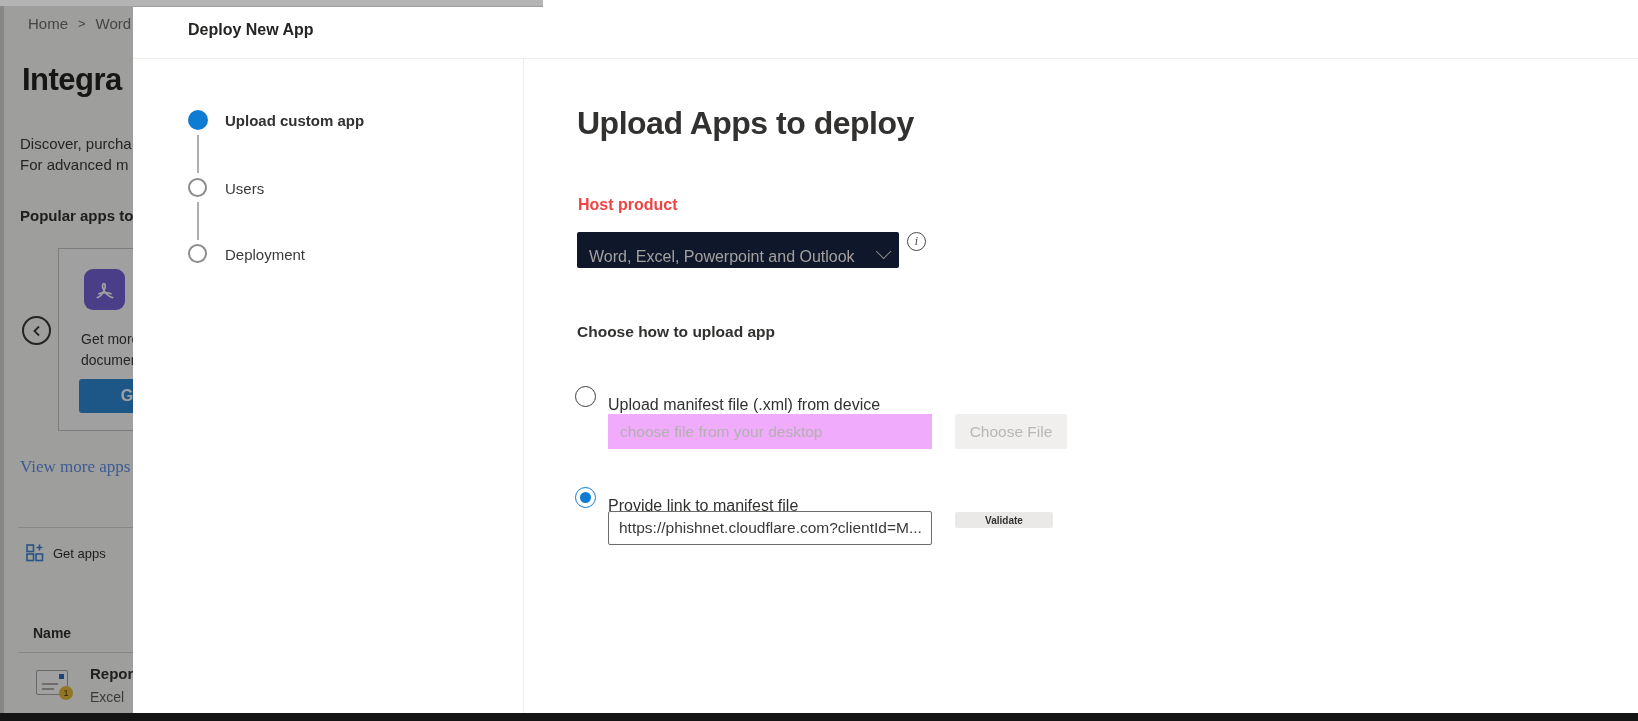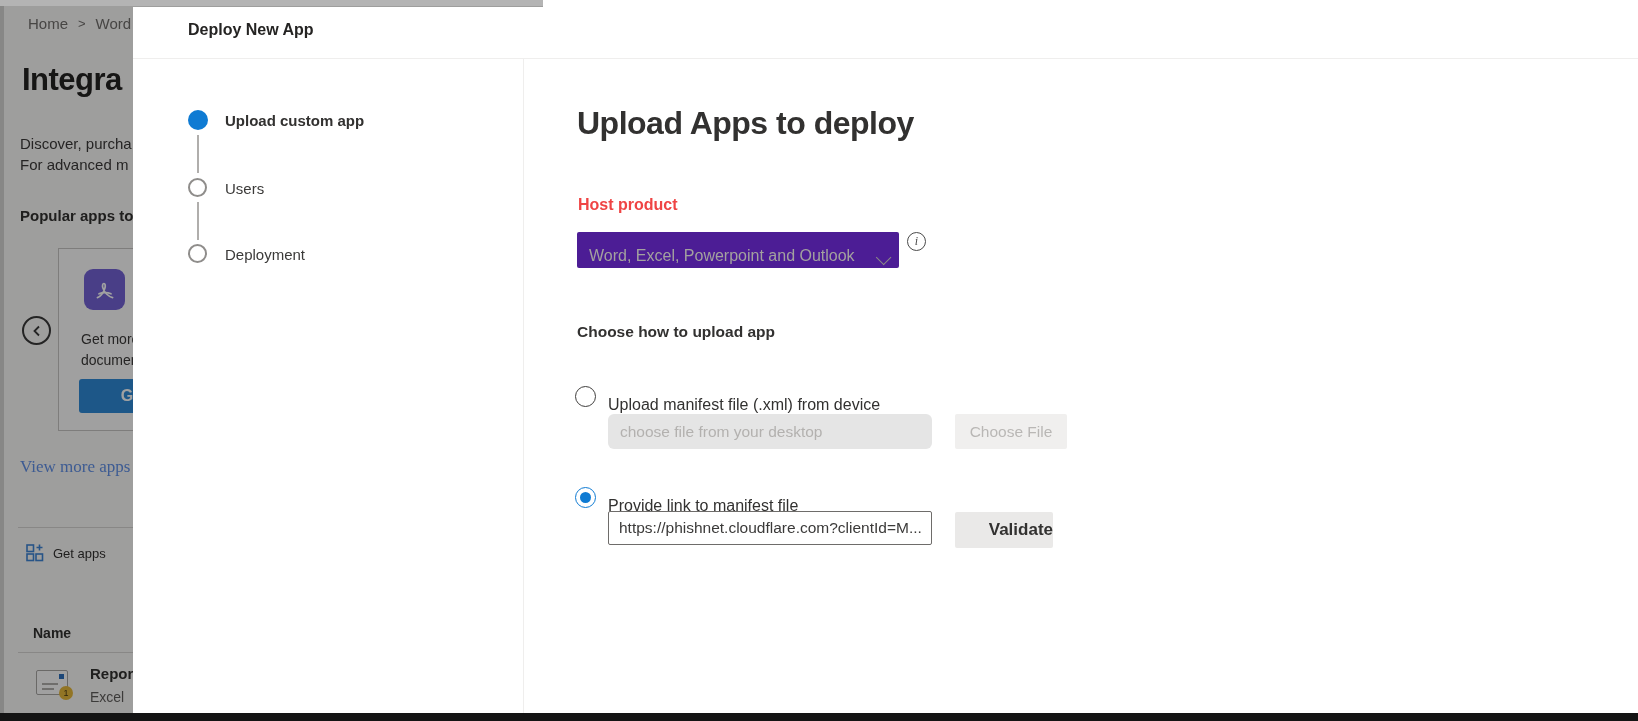--- a/index.html
+++ b/index.html
@@ -57,41 +57,41 @@
   .line-2 { top:195px; height:38px; }
   .step-label { position:absolute; left:92px; font-size:15px; color:#3b3a39; }
   .step-label.active { font-weight:700; color:#323130; }
   .sl-1 { top:105px; }
   .sl-2 { top:173px; }
   .sl-3 { top:239px;text-align:center; }
 
   
   .form-h1 { position:absolute; left:444px; top:98px; font-size:32px; font-weight:700; color:#323130; letter-spacing:-0.5px; }
   .host-label { position:absolute; left:445px; top:189px; font-size:16px; font-weight:700; color:#ef4444; }
-  .dropdown { position:absolute; left:444px; top:225px; width:322px; height:36px; background:#4c1d95; border-radius:2px; display:flex; align-items:flex-end; justify-content:space-between; padding:3px 12px; cursor:default; }
+  .dropdown { position:absolute; left:444px; top:225px; width:322px; height:36px; background:#0f172a; border-radius:2px; display:flex; align-items:flex-start; justify-content:space-between; padding:16px 12px; cursor:default; }
   .dropdown-value { font-size:16px; color:#a3a19f; }
   .chevron-down { width:11px; height:11px; border-right:1.5px solid #8a8886; border-bottom:1.5px solid #8a8886; transform:rotate(45deg) translateY(-3px); }
   .info-icon { position:absolute; left:774px; top:225px; width:19px; height:19px; border:1.5px solid #4a4a4a; border-radius:50%; color:#4a4a4a; font-size:12px; display:flex; align-items:center; justify-content:center; font-family:"Liberation Serif",serif; font-style:italic; }
   .choose-label { position:absolute; left:444px; top:316px; font-size:15.5px; font-weight:700; color:#323130; }
 
   .radio { position:absolute; width:21px; height:21px; border-radius:50%; background:#fff; }
   .radio.unchecked { border:1.5px solid #3f3e3d; }
   .radio.checked { border:1.5px solid #0f7bd3; }
   .radio.checked::after { content:""; position:absolute; left:3.5px; top:3.5px; width:11px; height:11px; border-radius:50%; background:#0f7bd3; }
   .radio-1 { left:442px; top:379px; }
   .radio-2 { left:442px; top:480px; }
   .radio-label { position:absolute; font-size:16px; color:#323130;margin-top:8px; }
   .rl-1 { left:475px; top:381px; }
   .rl-2 { left:475px; top:482px; }
 
-  .file-input { position:absolute; left:475px; top:407px; width:324px; height:35px; background:#e5e5e5; border:none; border-radius:6px; padding:0 12px; font-size:15.5px; font-family:"Liberation Sans",sans-serif; color:#6b6968; }
+  .file-input { position:absolute; left:475px; top:407px; width:324px; height:35px; background:#f0abfc; border:none; border-radius:0; padding:0 12px; font-size:15.5px; font-family:"Liberation Sans",sans-serif; color:#6b6968; }
   .file-input::placeholder { color:#b3b1af; opacity:1; }
   .choose-file-btn { position:absolute; left:822px; top:407px; width:112px; height:35px; background:#f0efee; border:none; border-radius:2px; font-size:15.5px; color:#b9b7b5; font-family:"Liberation Sans",sans-serif; }
   .url-input { position:absolute; left:475px; top:504px; width:324px; height:34px; background:#fff; border:1px solid #6e6c6a; border-radius:2px; padding:0 10px; font-size:15.5px; font-family:"Liberation Sans",sans-serif; color:#3b3a39; }
-  .validate-btn { position:absolute; left:822px; top:505px; width:98px; height:36px; background:#eae9e8; border:none; border-radius:2px; font-size:17px; font-weight:700; color:#323130; font-family:"Liberation Sans",sans-serif; cursor:pointer;text-align:right; }
+  .validate-btn { position:absolute; left:822px; top:505px; width:98px; height:16px; background:#eae9e8; border:none; border-radius:2px; font-size:10px; font-weight:700; color:#323130; font-family:"Liberation Sans",sans-serif; cursor:pointer; }
 
   .bottom-bar { position:absolute; left:0; top:713px; width:1638px; height:8px; background:#141414; z-index:9; }
 </style>
 </head>
 <body>
 
 <div class="screen">
 
   <div class="backdrop">
     <div class="breadcrumb">

